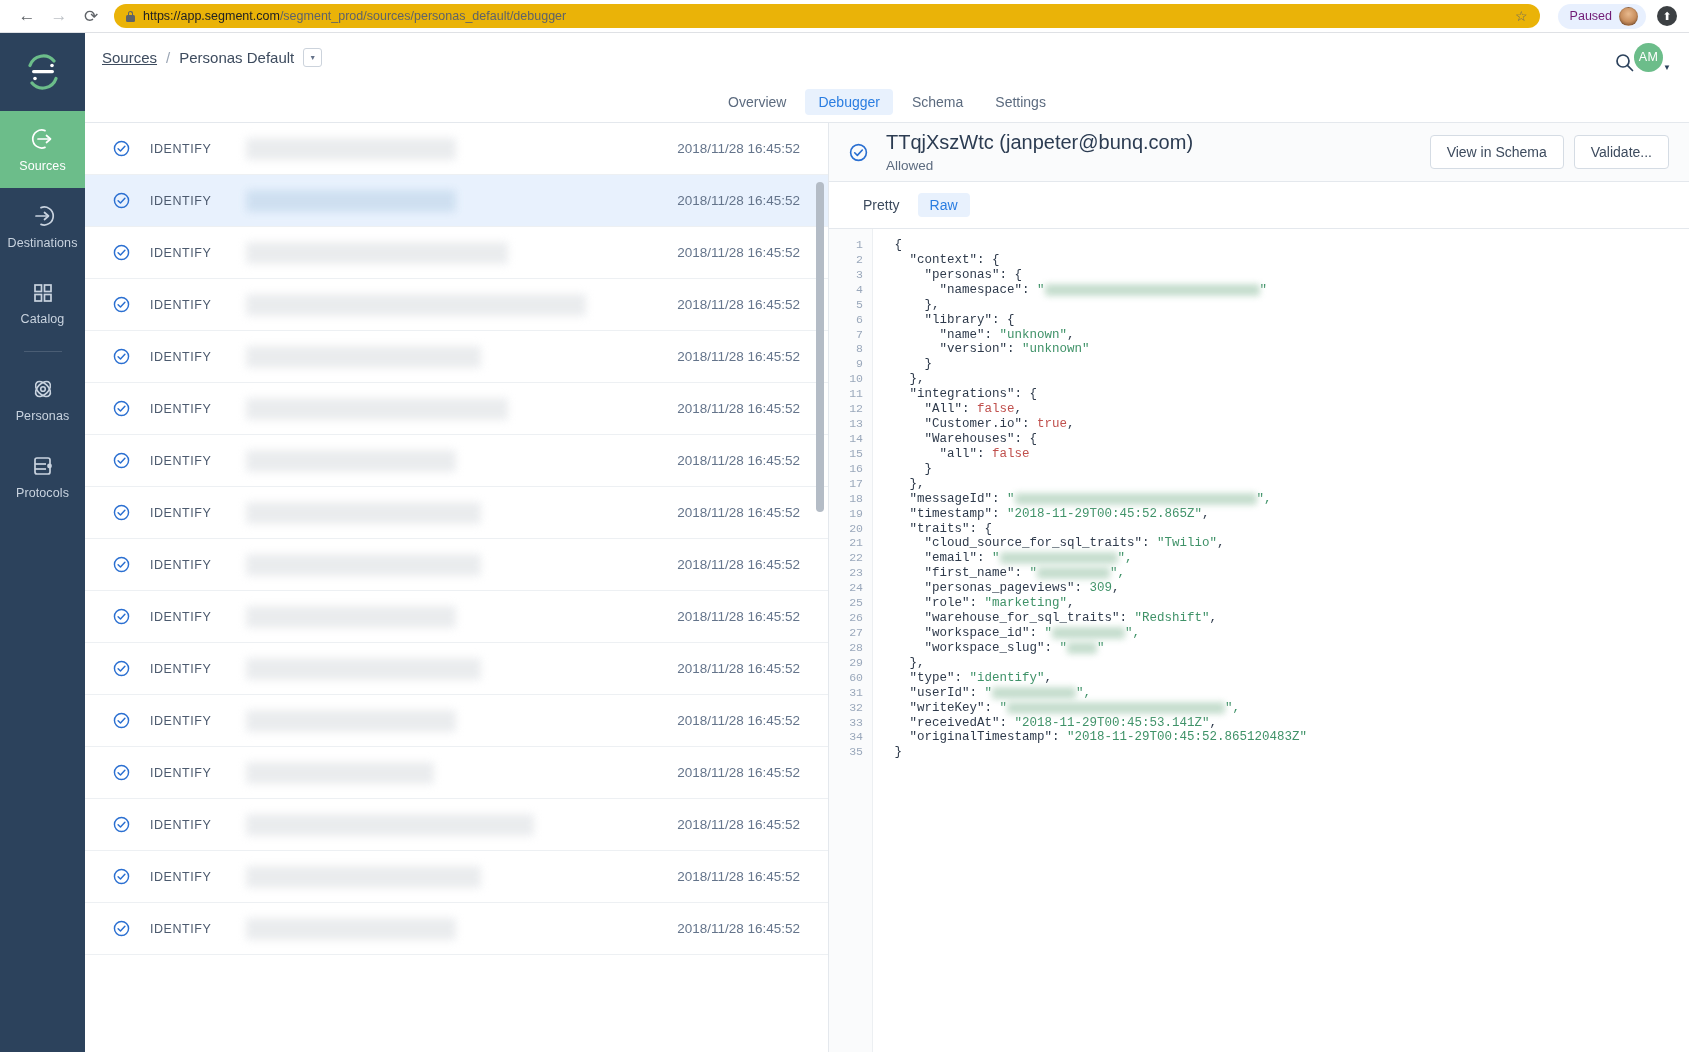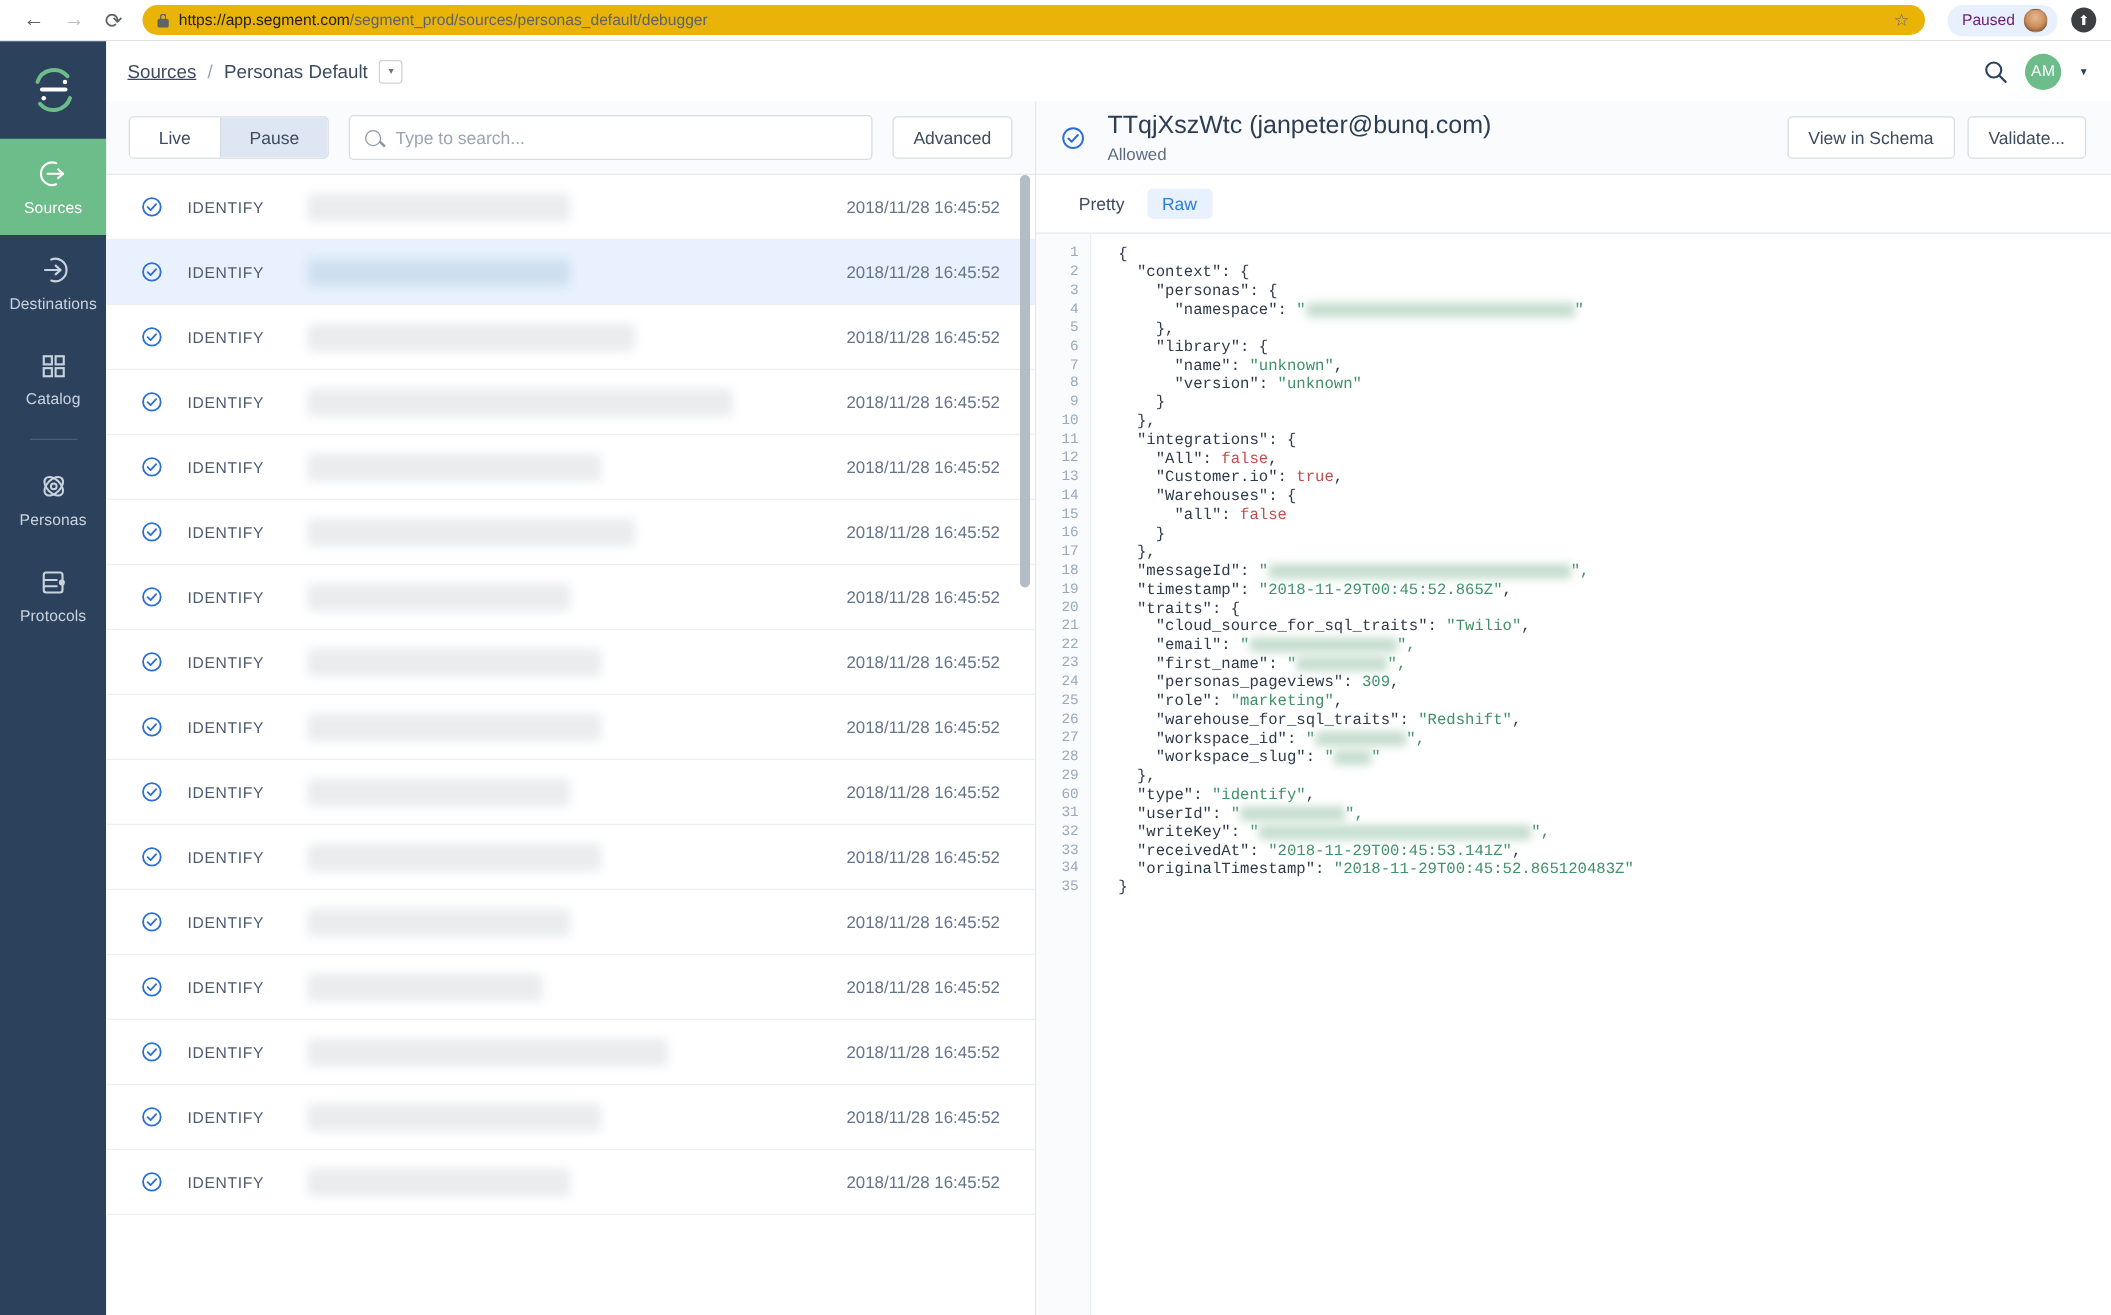--- a/index.html
+++ b/index.html
@@ -79,21 +79,21 @@
     background: #fff; flex: none;
   }
   .crumbs { display: flex; align-items: center; gap: 9px; font-size: 15px; color: #3d4b5e; }
   .crumb-link { color: #3d4b5e; text-decoration: underline; cursor: pointer; }
   .crumb-sep { color: #9aa5b4; }
   .crumb-caret {
     width: 19px; height: 19px; border: 1px solid #ccd3dc; border-radius: 3px;
     display: flex; align-items: center; justify-content: center;
     font-size: 7px; color: #66738a; background: #fff; cursor: pointer;
   }
-  .top-right { margin-left: auto; display: flex; align-items: center; gap: 14px; }
+  .top-right { margin-left: auto; display: flex; align-items: flex-end; }
   .avatar {
     width: 29px; height: 29px; border-radius: 50%; background: #6cbd8a;
     color: #fff; font-size: 12.5px; display: flex; align-items: center; justify-content: center;
     letter-spacing: .4px;
   }
   .caret-down { font-size: 8px; color: #2c425c; }
 
   .tabbar {
     height: 42px; display: flex; align-items: center; justify-content: center;
     gap: 6px; border-bottom: 1px solid #e4e8ed; background: #fff; flex: none;
@@ -306,35 +306,30 @@
       <div class="top-right">
         <svg width="19" height="19" viewBox="0 0 19 19">
           <circle cx="8" cy="8" r="6" stroke="#2c425c" stroke-width="1.7" fill="none"></circle>
           <line x1="12.4" y1="12.4" x2="17.5" y2="17.5" stroke="#2c425c" stroke-width="1.7" stroke-linecap="round"></line>
         </svg>
         <div class="avatar">AM</div>
         <span class="caret-down">▼</span>
       </div>
     </div>
 
+    <div class="tabbar">
+      <div class="tab">Overview</div>
+      <div class="tab active">Debugger</div>
+      <div class="tab">Schema</div>
+      <div class="tab">Settings</div>
+    </div>
 
     <div class="content">
 
       <div class="left-panel">
-        <div class="toolbar">
-          <div class="segmented">
-            <div class="seg">Live</div>
-            <div class="seg active">Pause</div>
-          </div>
-          <div class="search-wrap">
-            <span class="mag"></span>
-            <input type="text" placeholder="Type to search..." style="">
-          </div>
-          <button class="btn">Advanced</button>
-        </div>
 
         <div class="event-list" id="event-list">
             <div class="event-row">
               <span class="check-icon"><svg width="17" height="17" viewBox="0 0 20 20">
                   <circle cx="10" cy="10" r="8.3" stroke="#2a6fd1" stroke-width="1.7" fill="none"></circle>
                   <polyline points="6,10.3 8.8,13 14,7.4" stroke="#2a6fd1" stroke-width="1.7" fill="none" stroke-linecap="round" stroke-linejoin="round"></polyline>
                 </svg></span>
               <span class="event-type">IDENTIFY</span>
               <span class="redacted" style="width:210px;"></span>
               <span class="event-time">2018/11/28 16:45:52</span>

